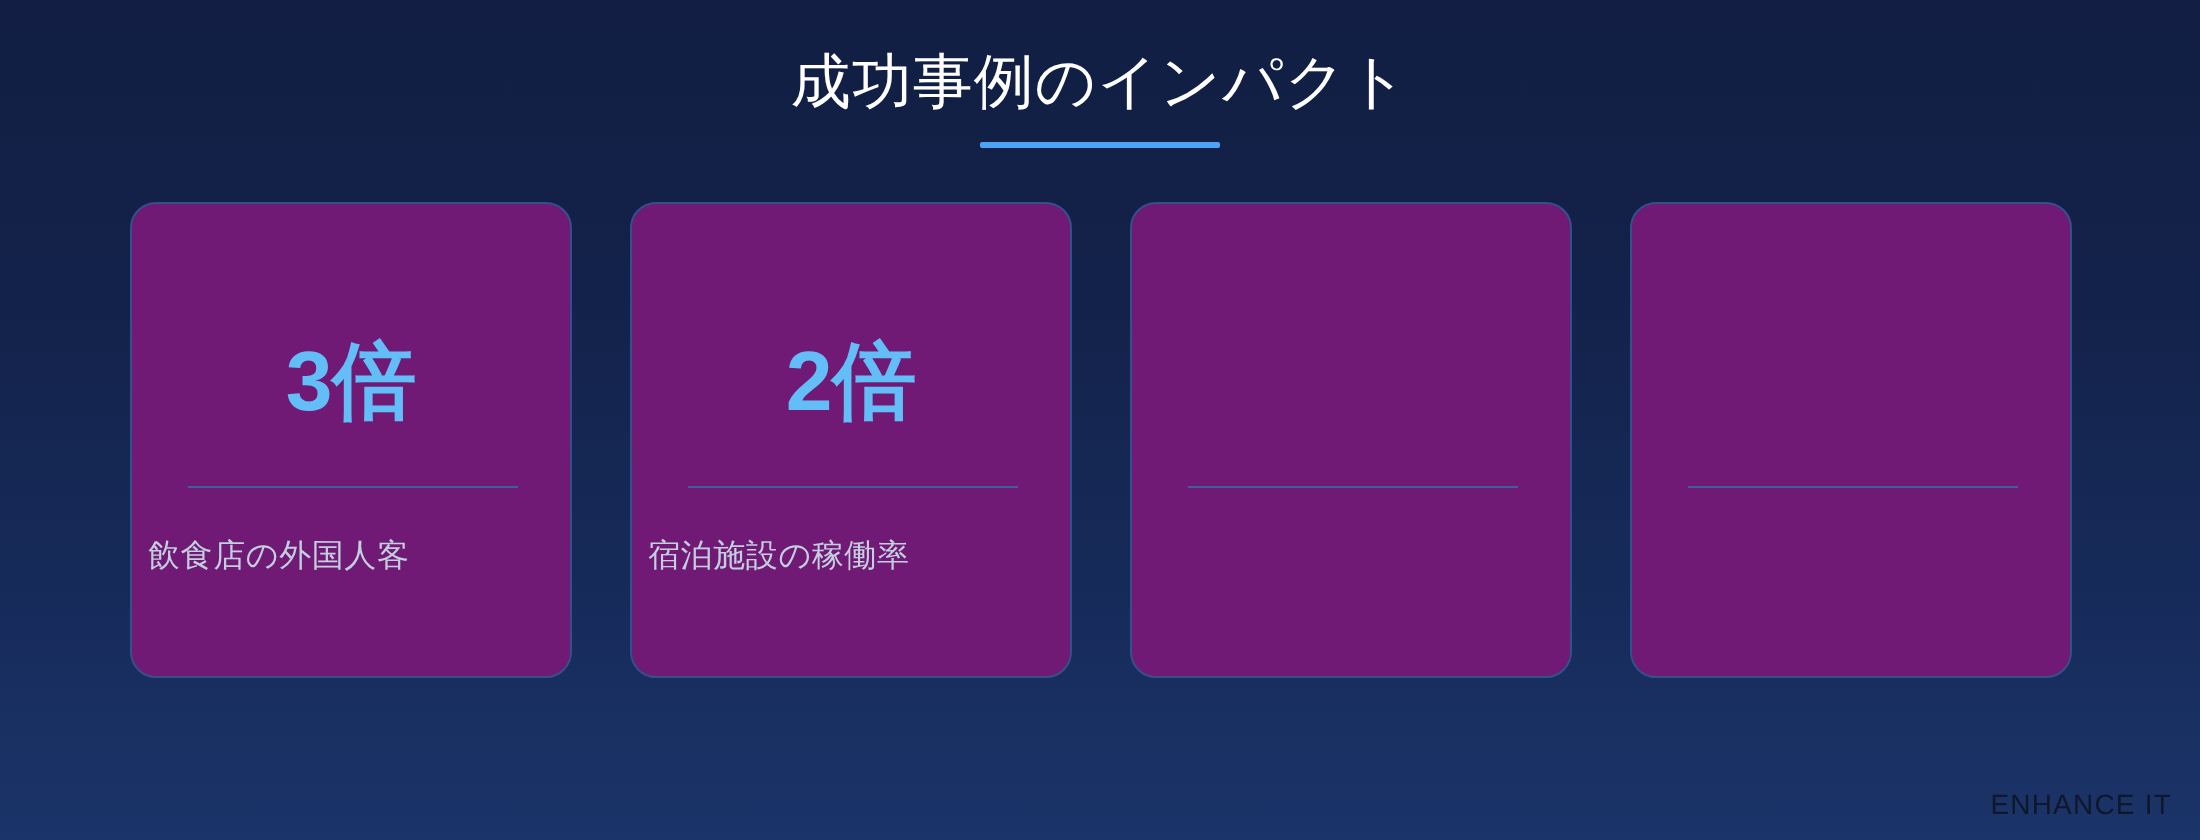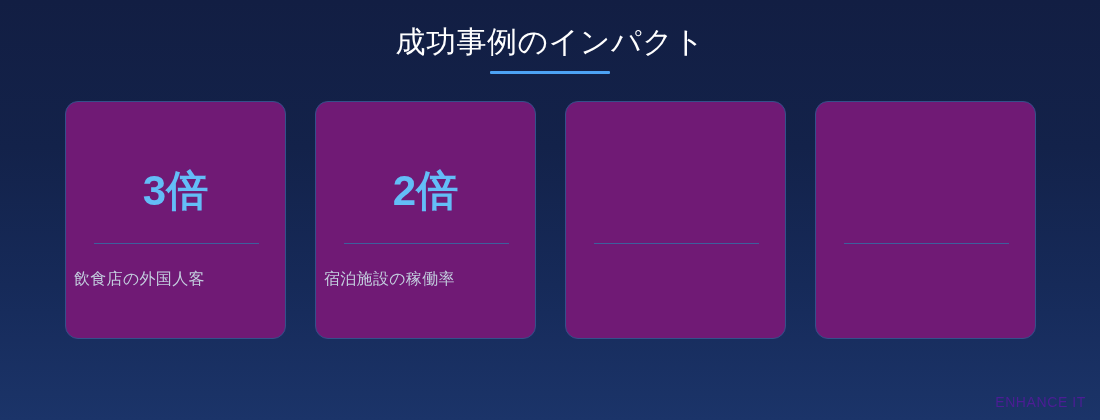--- a/index.html
+++ b/index.html
@@ -103,21 +103,21 @@
     line-height: 22px;
     letter-spacing: 0.3px;
   }
 
   
   .watermark {
     position: absolute;
     right: 14px;
     bottom: 10px;
     font-size: 14px;
-    color: #4c1d95;
+    color: #0f172a;
     letter-spacing: 0.6px;
   }
 </style>
 </head>
 <body>
 
 <div class="slide">
 
   <div class="title-block">
     <div class="slide-title">成功事例のインパクト</div>

